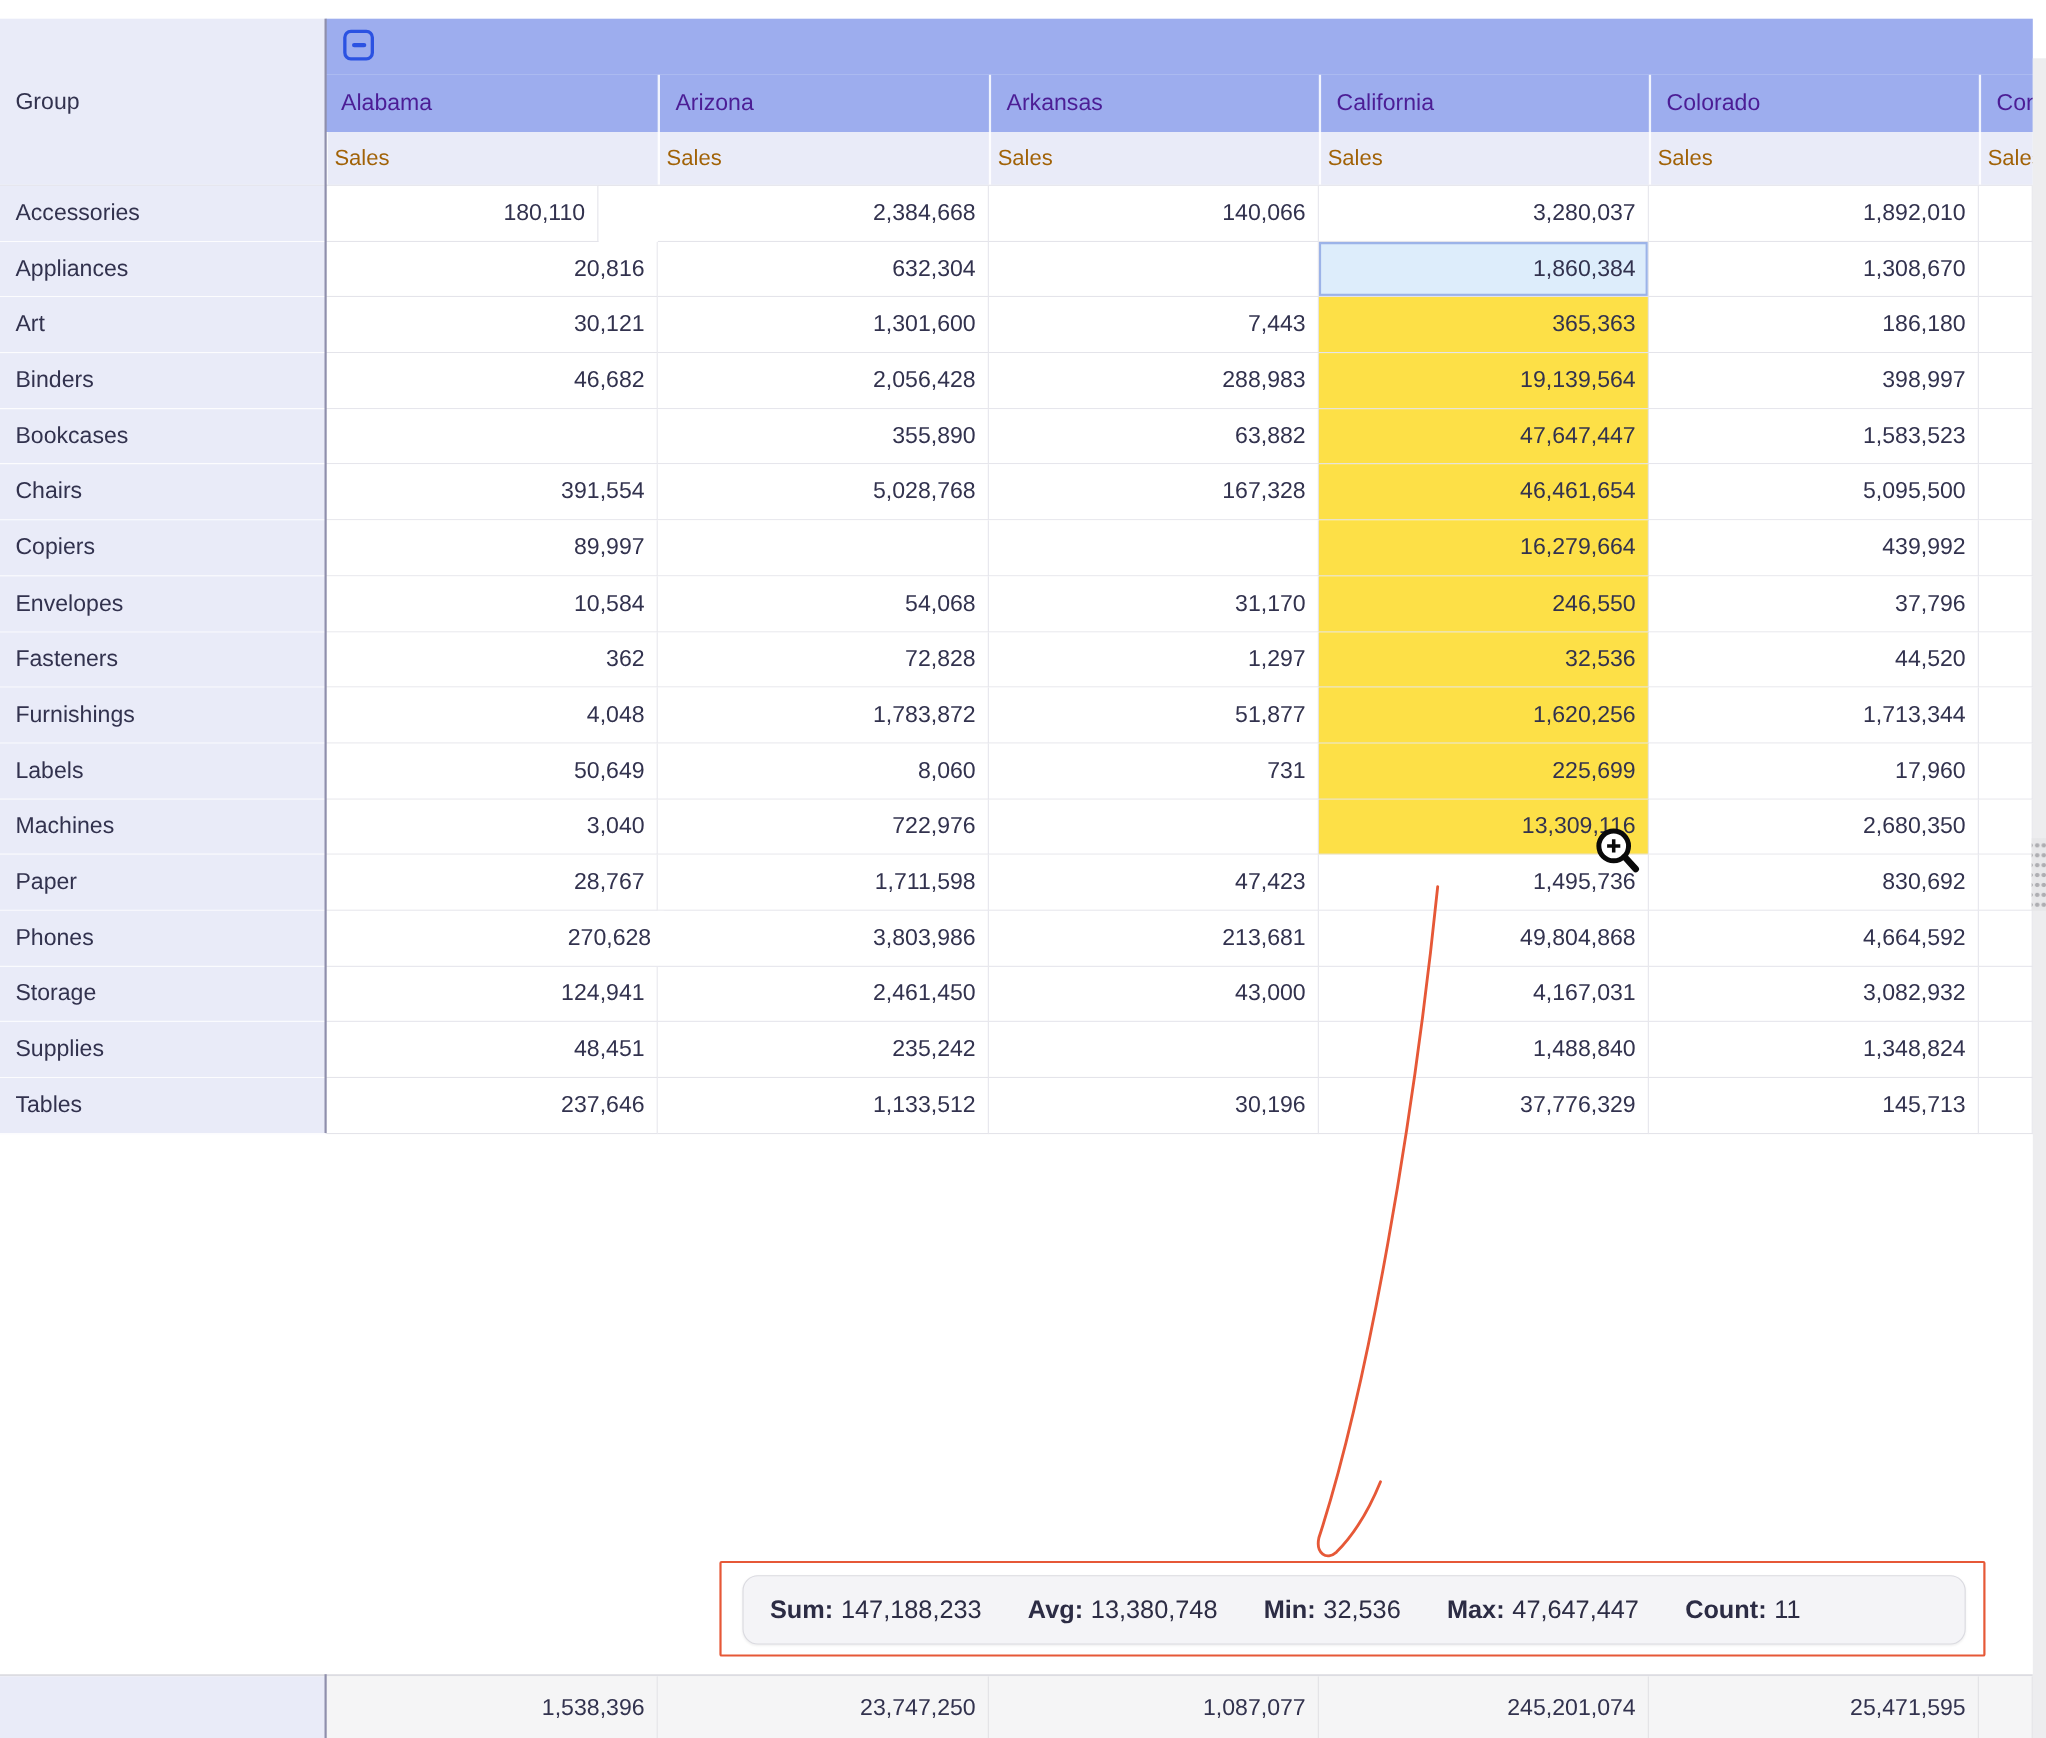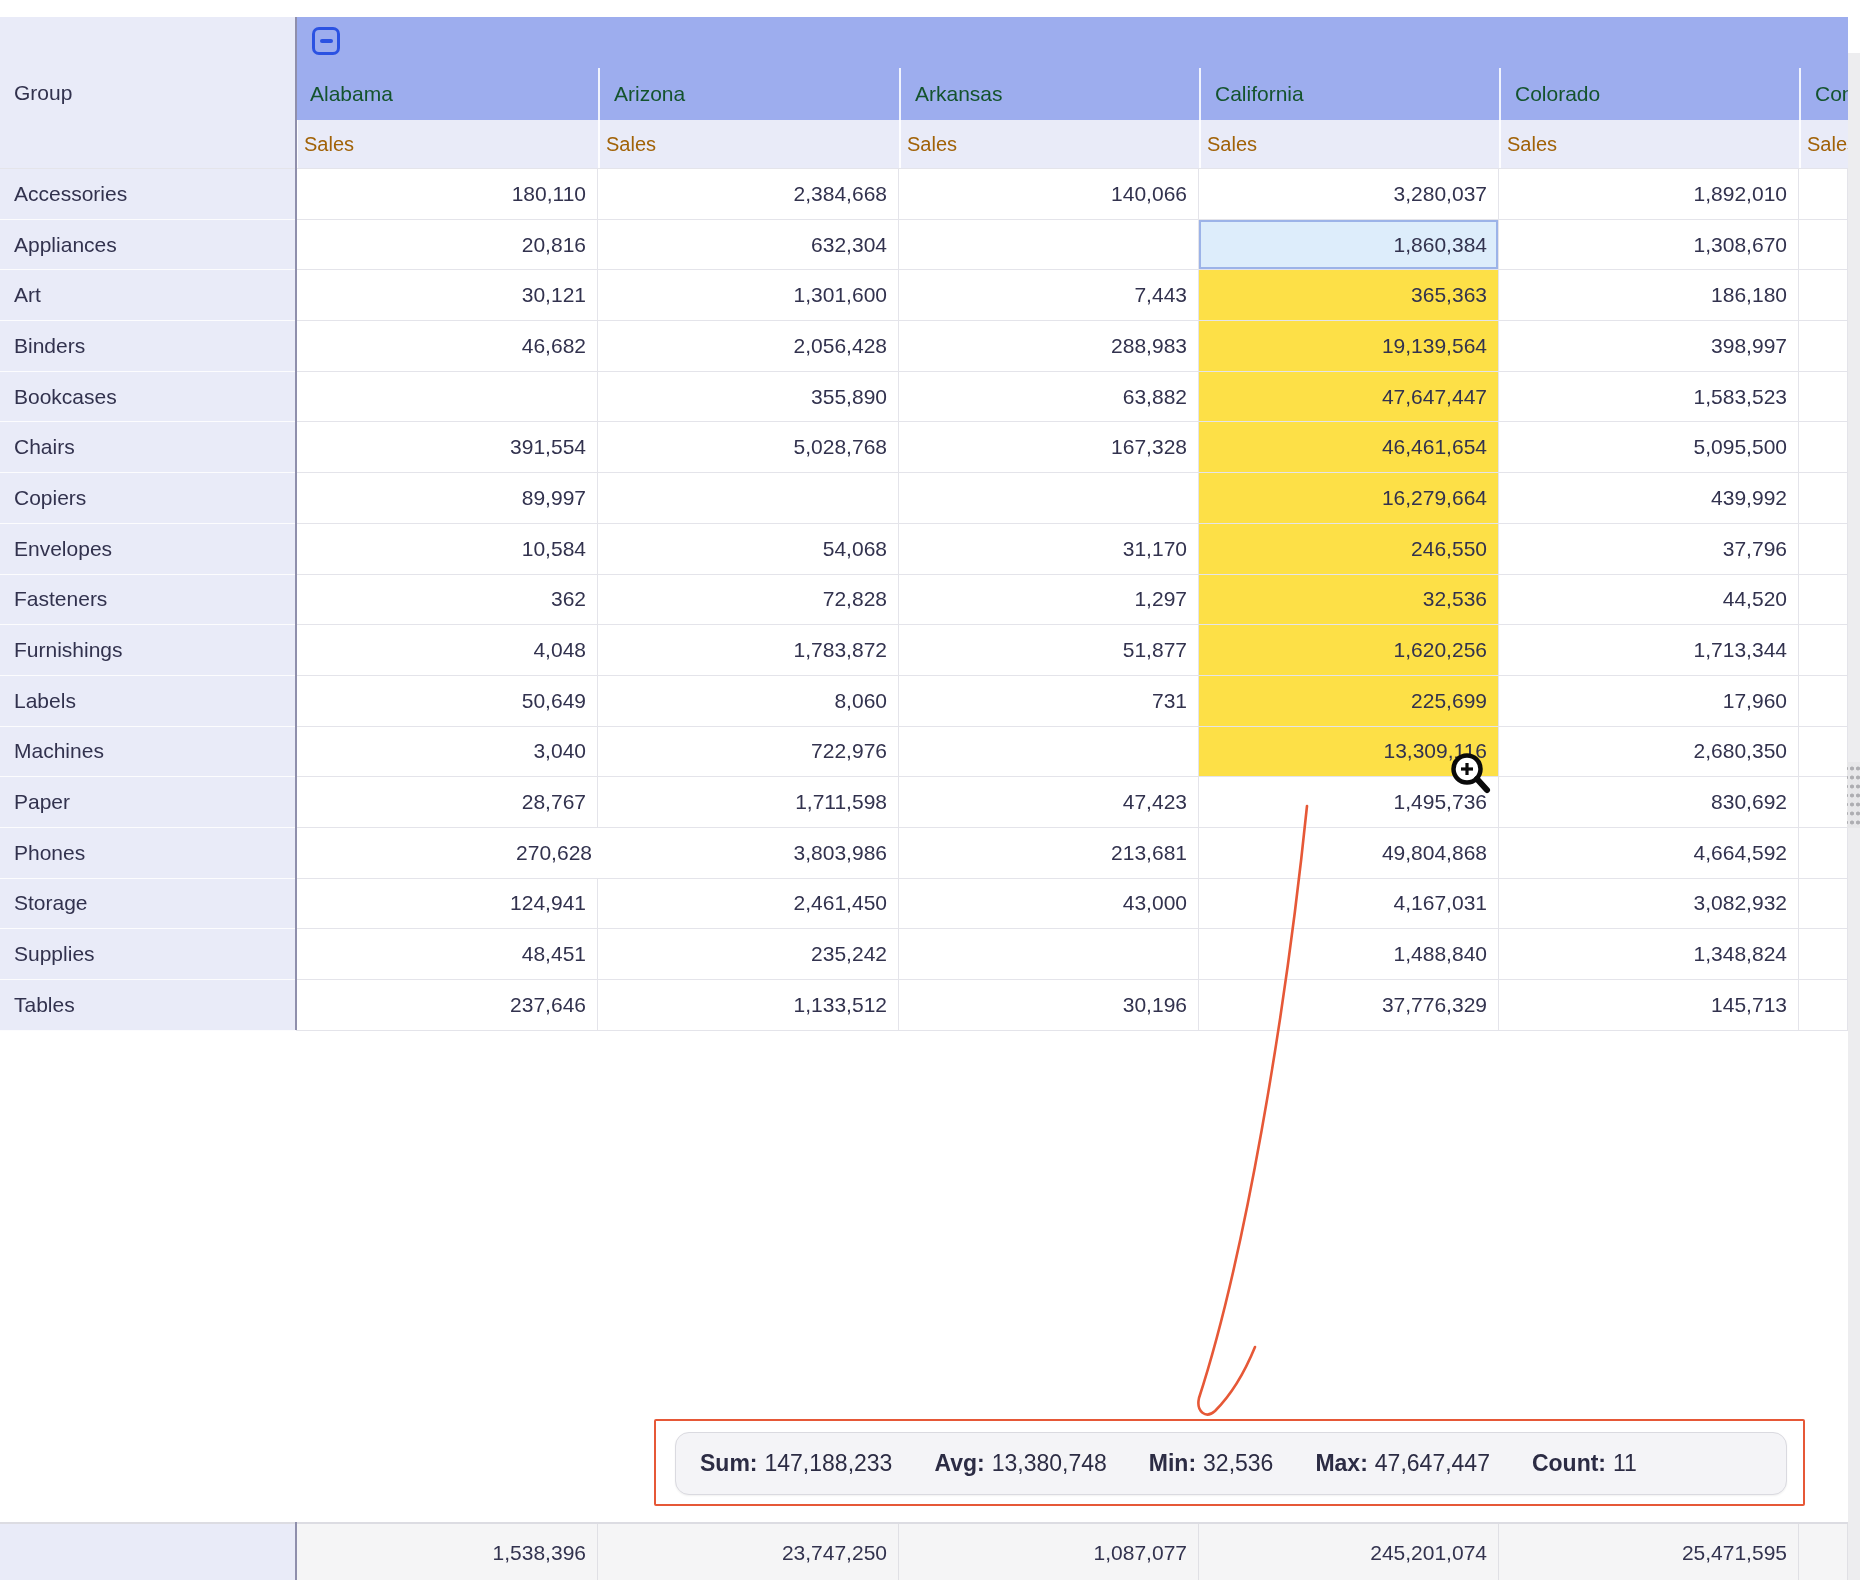--- a/index.html
+++ b/index.html
@@ -9,21 +9,21 @@
   
   .corner{position:absolute;left:0;top:0;width:296px;height:151px;background:#e9ebf8;
           display:flex;align-items:center;padding-left:14px;box-sizing:border-box;font-size:21px;}
   
   .hband1{position:absolute;left:296px;top:0;width:1552px;height:51px;background:#9dadee;}
   .collapse-btn{position:absolute;left:16px;top:10px;width:28px;height:28px;border:3.5px solid #2b52e2;
           border-radius:7px;box-sizing:border-box;display:flex;align-items:center;justify-content:center;cursor:pointer;}
   .collapse-btn .minus{width:13px;height:3.5px;background:#2b52e2;border-radius:2px;}
   .hrow2{position:absolute;left:0;top:51px;width:1848px;height:52px;}
   .hcell{position:absolute;top:0;height:52px;background:#9dadee;display:flex;align-items:center;
-         padding-left:14px;box-sizing:border-box;font-size:21px;color:#14532d;overflow:hidden;white-space:nowrap;
+         padding-left:14px;box-sizing:border-box;font-size:21px;color:#4c1d95;overflow:hidden;white-space:nowrap;
          border-left:2px solid rgba(255,255,255,.85);}
   .hcell.first{border-left:none;}
   .srow{position:absolute;left:0;top:103px;width:1848px;height:48px;}
   .scell{position:absolute;top:0;height:48px;background:#e9ebf8;display:flex;align-items:center;
          padding-left:6px;box-sizing:border-box;font-size:20px;color:#a16207;overflow:hidden;white-space:nowrap;
          border-left:2px solid rgba(255,255,255,.9);}
   
   .body{position:absolute;left:0;top:151px;width:1848px;border-top:1px solid #e4e4ea;}
   .brow{position:relative;height:50.7px;}
   .c{position:absolute;top:0;bottom:0;display:flex;align-items:center;justify-content:flex-end;
@@ -83,21 +83,21 @@
         <div class="scell" style="left: 296px; width: 302px;">Sales</div>
         <div class="scell" style="left: 598px; width: 301px;">Sales</div>
         <div class="scell" style="left: 899px; width: 300px;">Sales</div>
         <div class="scell" style="left: 1199px; width: 300px;">Sales</div>
         <div class="scell" style="left: 1499px; width: 300px;">Sales</div>
         <div class="scell" style="left: 1799px; width: 49px;">Sales</div>
       </div>
     <div class="body" id="tbody">
         <div class="brow">
           <div class="rh">Accessories</div>
-          <div class="c" style="left: 296px; width: 302px;">180,110</div>
+          <div class="c" style="left: 296px; width: 248px;">180,110</div>
           <div class="c" style="left: 598px; width: 301px;">2,384,668</div>
           <div class="c" style="left: 899px; width: 300px;">140,066</div>
           <div class="c" style="left: 1199px; width: 300px;">3,280,037</div>
           <div class="c" style="left: 1499px; width: 300px;">1,892,010</div>
           <div class="c" style="left: 1799px; width: 49px;"></div>
         </div>
         <div class="brow">
           <div class="rh">Appliances</div>
           <div class="c" style="left: 296px; width: 302px;">20,816</div>
           <div class="c" style="left: 598px; width: 301px;">632,304</div>

